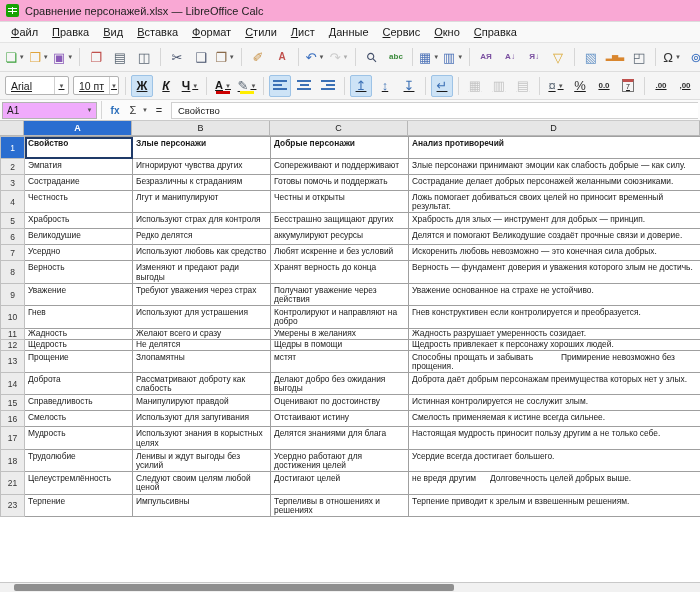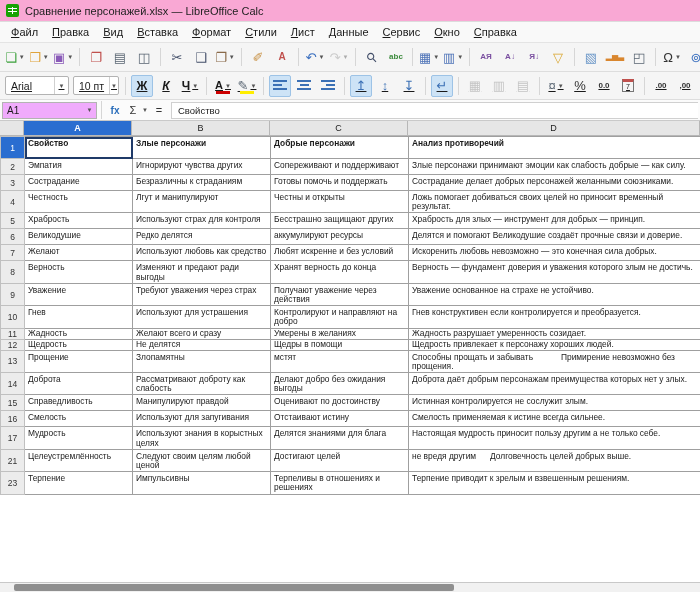--- a/index.html
+++ b/index.html
@@ -357,21 +357,21 @@
             </tr>
             <tr class="row-6">
               <th>6</th>
               <td>Великодушие</td>
               <td>Редко делятся</td>
               <td>аккумулируют ресурсы</td>
               <td>Делятся и помогают Великодушие создаёт прочные связи и доверие.</td>
             </tr>
             <tr class="row-7">
               <th>7</th>
-              <td>Желают</td>
+              <td>Усердно</td>
               <td>Используют любовь как средство</td>
               <td>Любят искренне и без условий</td>
               <td>Искоренить любовь невозможно — это конечная сила добрых.</td>
             </tr>
             <tr class="row-8">
               <th>8</th>
               <td>Верность</td>
               <td>Изменяют и предают ради выгоды</td>
               <td>Хранят верность до конца</td>
               <td>Верность — фундамент доверия и уважения которого злым не достичь.</td>
@@ -432,20 +432,27 @@
               <td>Отстаивают истину</td>
               <td>Смелость применяемая к истине всегда сильнее.</td>
             </tr>
             <tr class="row-17">
               <th>17</th>
               <td>Мудрость</td>
               <td>Используют знания в корыстных целях</td>
               <td>Делятся знаниями для блага</td>
               <td>Настоящая мудрость приносит пользу другим а не только себе.</td>
             </tr>
+            <tr class="row-18">
+              <th>18</th>
+              <td>Трудолюбие</td>
+              <td>Ленивы и ждут выгоды без усилий</td>
+              <td>Усердно работают для достижения целей</td>
+              <td>Усердие всегда достигает большего.</td>
+            </tr>
             <tr class="row-21">
               <th>21</th>
               <td>Целеустремлённость</td>
               <td>Следуют своим целям любой ценой</td>
               <td>Достигают целей</td>
               <td>не вредя другим      Долговечность целей добрых выше.</td>
             </tr>
             <tr class="row-23">
               <th>23</th>
               <td>Терпение</td>

